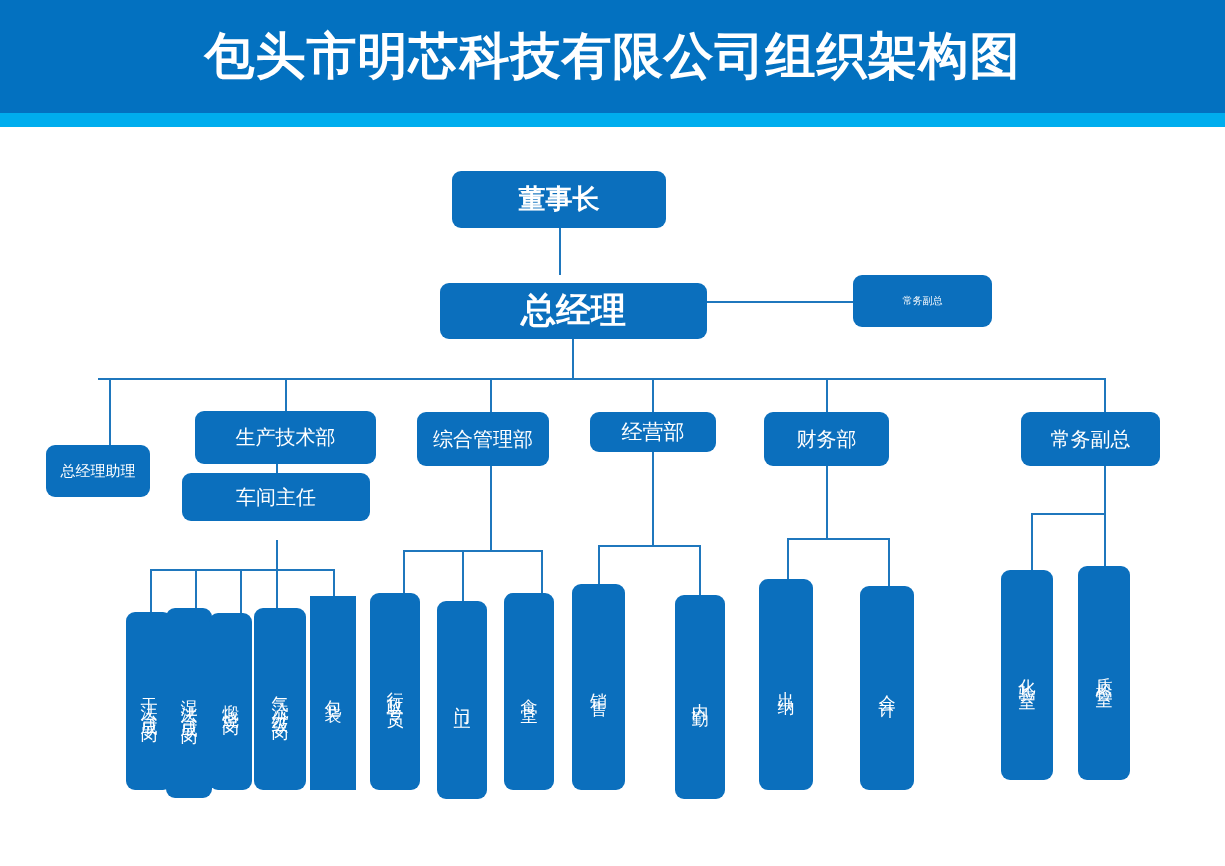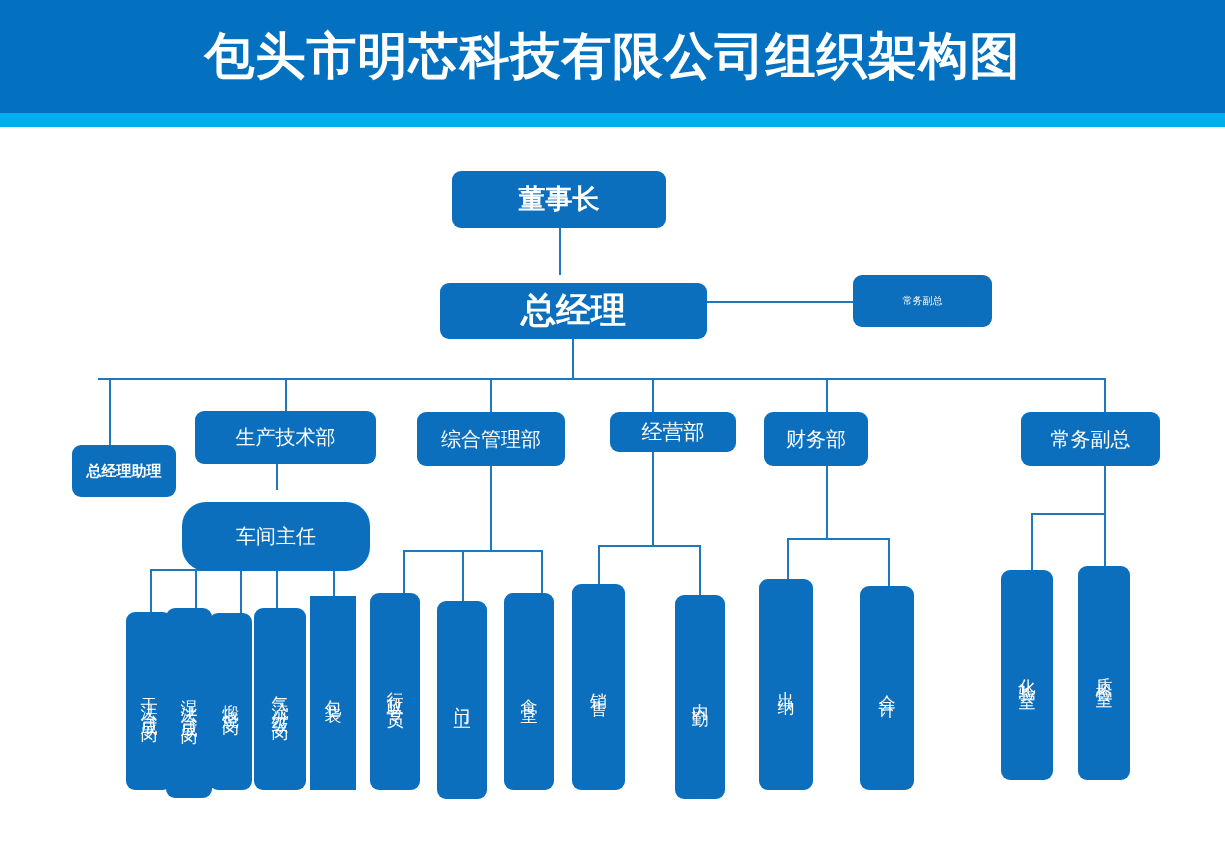--- a/index.html
+++ b/index.html
@@ -136,45 +136,45 @@
   </div>
 
   <div class="node t-gm" style="left:440px;top:275px;width:267px;height:56px;">
     <span class="lbl">总经理</span>
   </div>
 
   <div class="node t-vp" style="left:853px;top:275px;width:139px;height:52px;">
     <span class="lbl">常务副总</span>
   </div>
 
-  <div class="node t-asst" style="left:72px;top:445px;width:104px;height:52px;padding:0 4px;font-weight:bold;">
+  <div class="node t-asst" style="left:46px;top:445px;width:104px;height:52px;padding:0 4px;">
     <span class="lbl">总经理助理</span>
   </div>
 
   <div class="node t-dept" style="left:195px;top:411px;width:181px;height:53px;">
     <span class="lbl">生产技术部</span>
   </div>
 
-  <div class="node t-dept" style="left:417px;top:412px;width:148px;height:54px;">
+  <div class="node t-dept" style="left:417px;top:412px;width:132px;height:54px;">
     <span class="lbl">综合管理部</span>
   </div>
 
-  <div class="node t-dept-lg" style="left:590px;top:412px;width:126px;height:40px;margin-left:20px;">
+  <div class="node t-dept-lg" style="left:590px;top:412px;width:126px;height:40px;">
     <span class="lbl">经营部</span>
   </div>
 
-  <div class="node t-dept" style="left:764px;top:412px;width:104px;height:54px;">
+  <div class="node t-dept" style="left:764px;top:412px;width:125px;height:54px;">
     <span class="lbl">财务部</span>
   </div>
 
   <div class="node t-dept" style="left:1021px;top:412px;width:139px;height:54px;">
     <span class="lbl">常务副总</span>
   </div>
 
-  <div class="node t-dept" style="left:182px;top:502px;width:188px;height:69px;border-radius:24px;">
+  <div class="node t-dept" style="left:182px;top:473px;width:188px;height:48px;">
     <span class="lbl">车间主任</span>
   </div>
 
   <div class="node vert" style="left:126px;top:612px;width:46px;height:178px;">
     <span class="lbl">干法合成岗</span>
   </div>
   <div class="node vert" style="left:166px;top:608px;width:46px;height:190px;">
     <span class="lbl">湿法合成岗</span>
   </div>
   <div class="node vert" style="left:209px;top:613px;width:43px;height:177px;">

